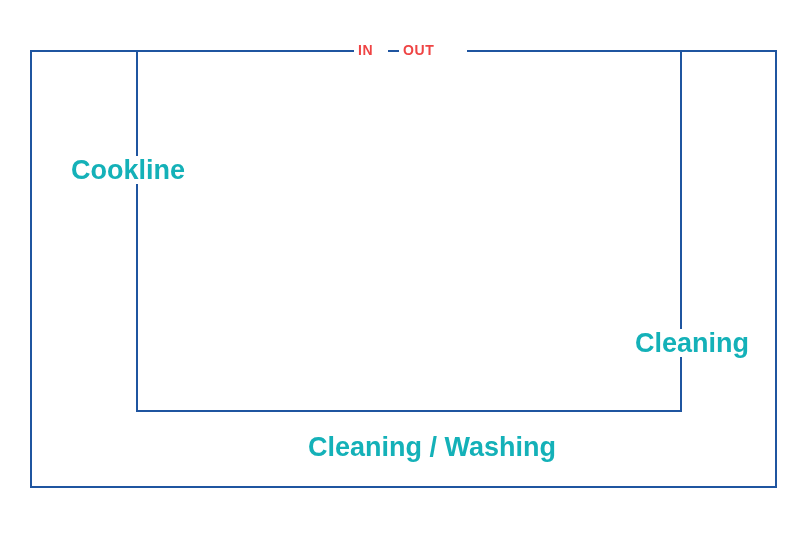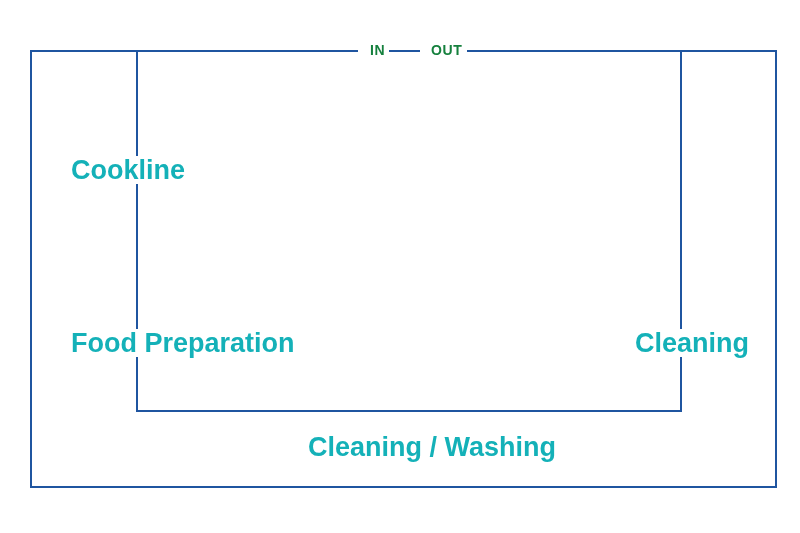--- a/index.html
+++ b/index.html
@@ -42,29 +42,28 @@
   #inner-left      { left: 136px; top: 50px;  height: 362px; }
   #inner-right     { left: 680px; top: 50px;  height: 362px; }
   #inner-bottom    { left: 136px; top: 410px; width: 546px; }
 
   
   .door-label {
     position: absolute;
     top: 41px;
     font-size: 14px;
     font-weight: bold;
-    color: #15803d;
+    color: #ef4444;
     letter-spacing: 0.6px;
     background: #ffffff;
     padding: 0 4px;
     line-height: 18px;
-    margin-left: 12px;
   }
   #door-in  { left: 354px; }
-  #door-out { left: 415px; }
+  #door-out { left: 399px; }
 
   
   .zone-label {
     position: absolute;
     font-size: 27px;
     font-weight: bold;
     color: #14b1b8;
     background: #ffffff;
     white-space: nowrap;
     line-height: 26px;
@@ -90,17 +89,16 @@
   <div class="line-v" id="wall-right"></div>
 
   <div class="line-v" id="inner-left"></div>
   <div class="line-v" id="inner-right"></div>
   <div class="line-h" id="inner-bottom"></div>
 
   <div class="door-label" id="door-in">IN</div>
   <div class="door-label" id="door-out">OUT</div>
 
   <div class="zone-label" id="zone-cookline">Cookline</div>
-  <div class="zone-label" id="zone-food-preparation">Food Preparation</div>
   <div class="zone-label" id="zone-storage">Cleaning</div>
   <div class="zone-label" id="zone-cleaning-washing">Cleaning / Washing</div>
 
 </div>
 
 </body></html>

